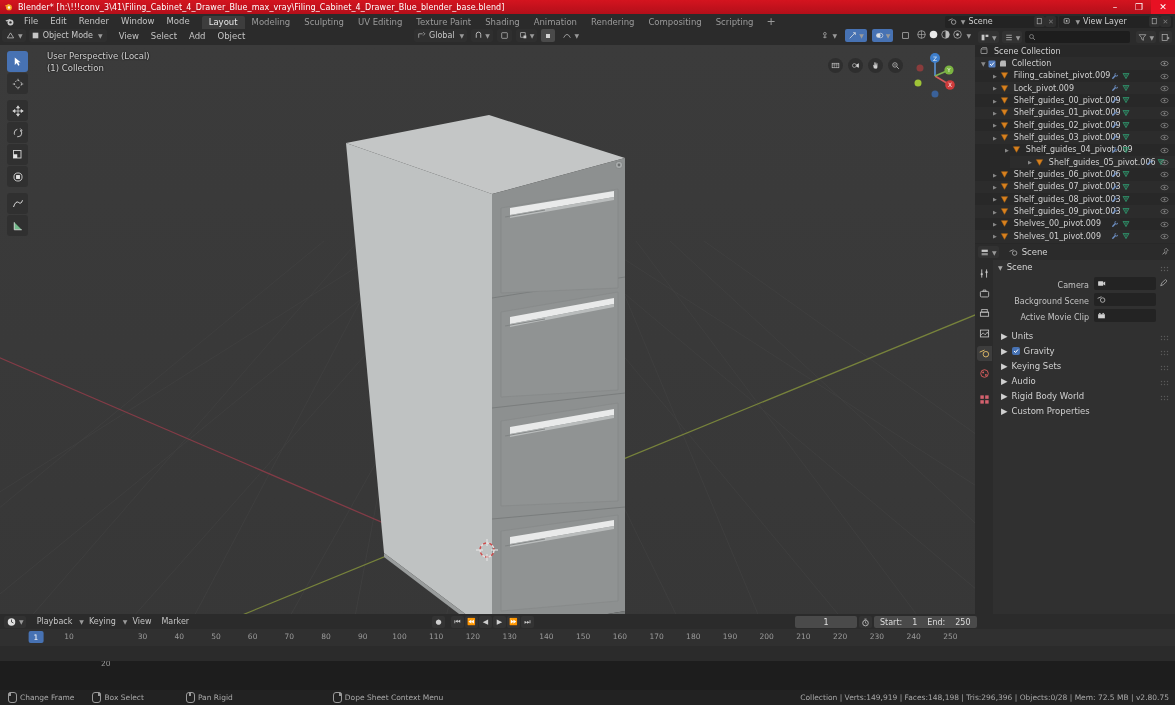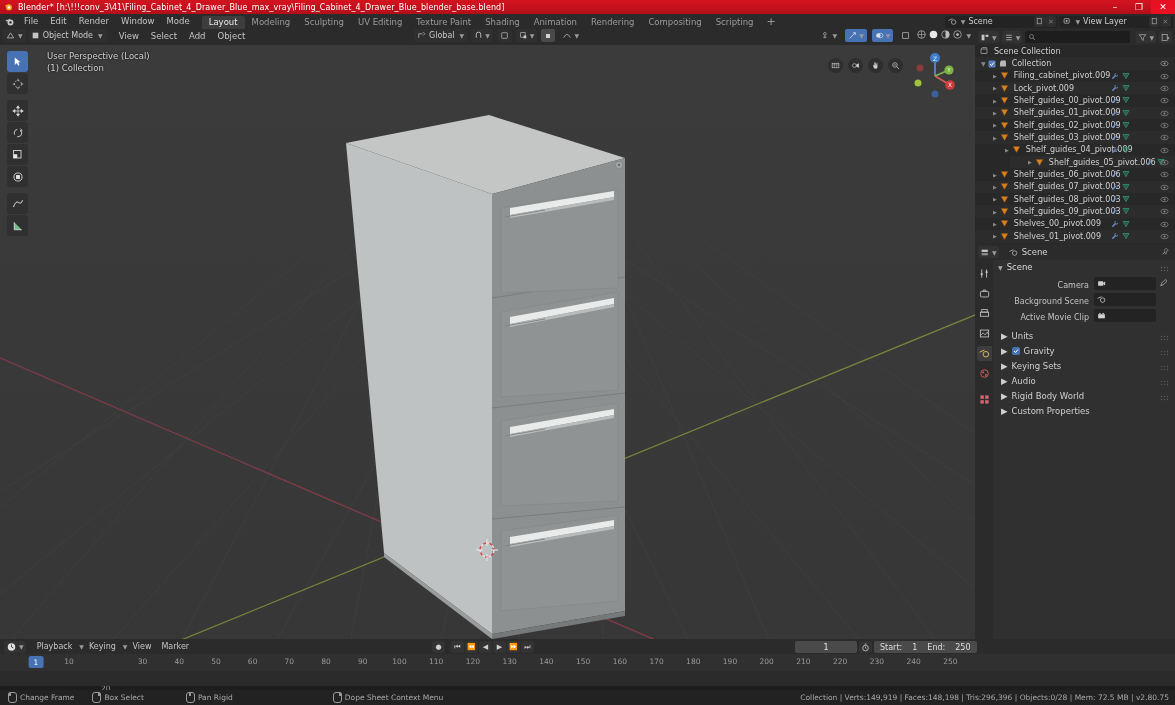--- a/index.html
+++ b/index.html
@@ -80,21 +80,21 @@
   .grip{position:absolute;right:6px;width:9px;height:6px;opacity:.45;}
   .prop-row{height:15px;display:flex;align-items:flex-end;margin:1px 6px 0 0;}
   .prop-lbl{flex:0 0 96px;text-align:right;font-size:8px;color:#c2c2c2;padding-right:5px;}
   .prop-val{flex:1;height:13px;background:#232323;border-radius:2px;display:flex;align-items:center;padding-left:2px;}
   .prop-val .vico{width:11px;height:11px;display:flex;align-items:center;justify-content:center;}
   .eyedrop{width:11px;height:13px;display:flex;align-items:center;justify-content:center;margin-left:2px;}
   .sub-head{height:15px;display:flex;align-items:center;font-size:8.5px;color:#d0d0d0;padding-left:8px;position:relative;}
   .cbx{width:8px;height:8px;background:#4772b3;border-radius:2px;margin-right:4px;display:flex;align-items:center;justify-content:center;}
 
   
-  .timeline{position:absolute;left:0;top:639px;width:1030px;height:47px;background:#2b2b2b;}
+  .timeline{position:absolute;left:0;top:614px;width:1030px;height:47px;background:#2b2b2b;}
   .tl-header{position:absolute;left:0;top:0;width:1175px;height:15px;display:flex;align-items:center;background:#2b2b2b;}
   .tl-menu{padding:0 5px;font-size:8px;color:#c4c4c4;line-height:15px;}
   .tl-ctr{position:absolute;left:432px;top:2px;display:flex;align-items:center;gap:1px;}
   .tl-cbtn{width:13px;height:12px;background:#333;border-radius:2px;display:flex;align-items:center;justify-content:center;color:#cfcfcf;font-size:7px;}
   .tl-frame{position:absolute;left:795px;top:2px;display:flex;align-items:center;gap:2px;}
   .tl-num{width:62px;height:12px;background:#4a4a4a;border-radius:2px;font-size:8px;color:#e2e2e2;display:flex;align-items:center;justify-content:center;}
   .tl-se{height:12px;background:#4a4a4a;border-radius:2px;font-size:8px;color:#dedede;display:flex;align-items:center;padding:0 6px;gap:10px;}
   .tl-ruler{position:absolute;left:0;top:15px;width:1175px;height:17px;background:#303030;}
   .tl-tick{position:absolute;top:3px;font-size:7.5px;color:#9b9b9b;transform:translateX(-50%);}
   .tl-playhead{position:absolute;top:2px;height:12px;background:#4772b3;border-radius:2px;color:#fff;font-size:7.5px;display:flex;align-items:center;justify-content:center;padding:0 5px;transform:translateX(-50%);}

